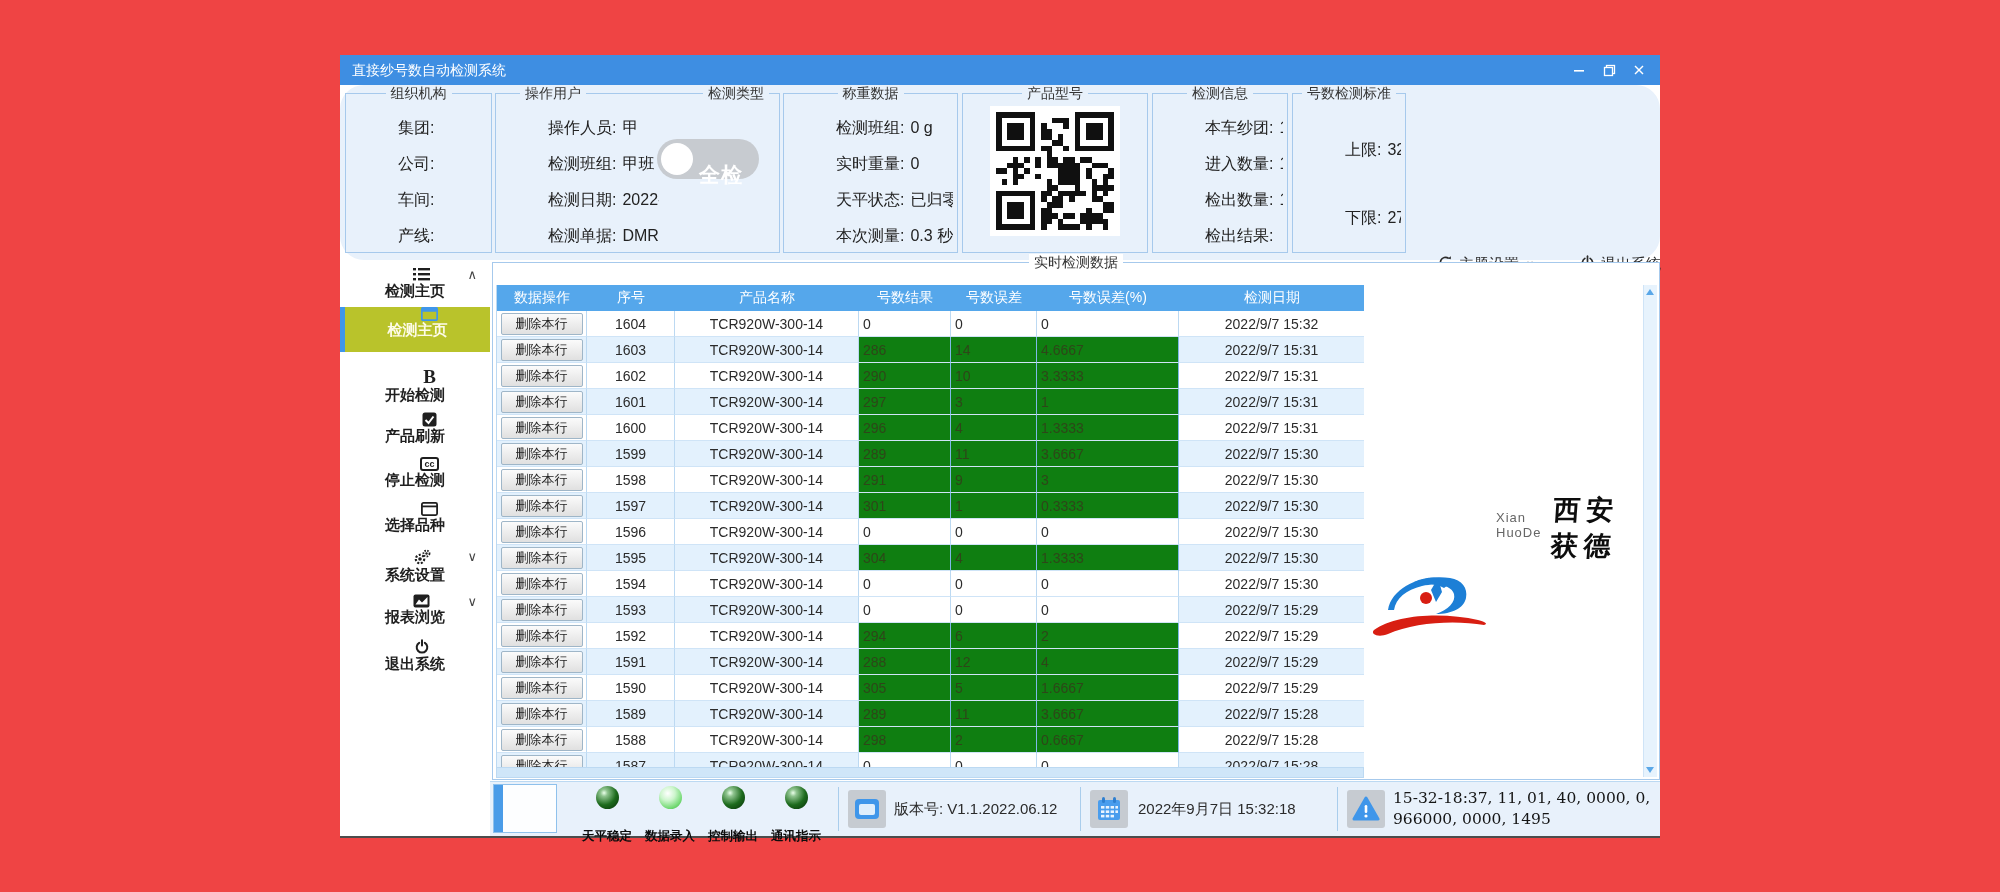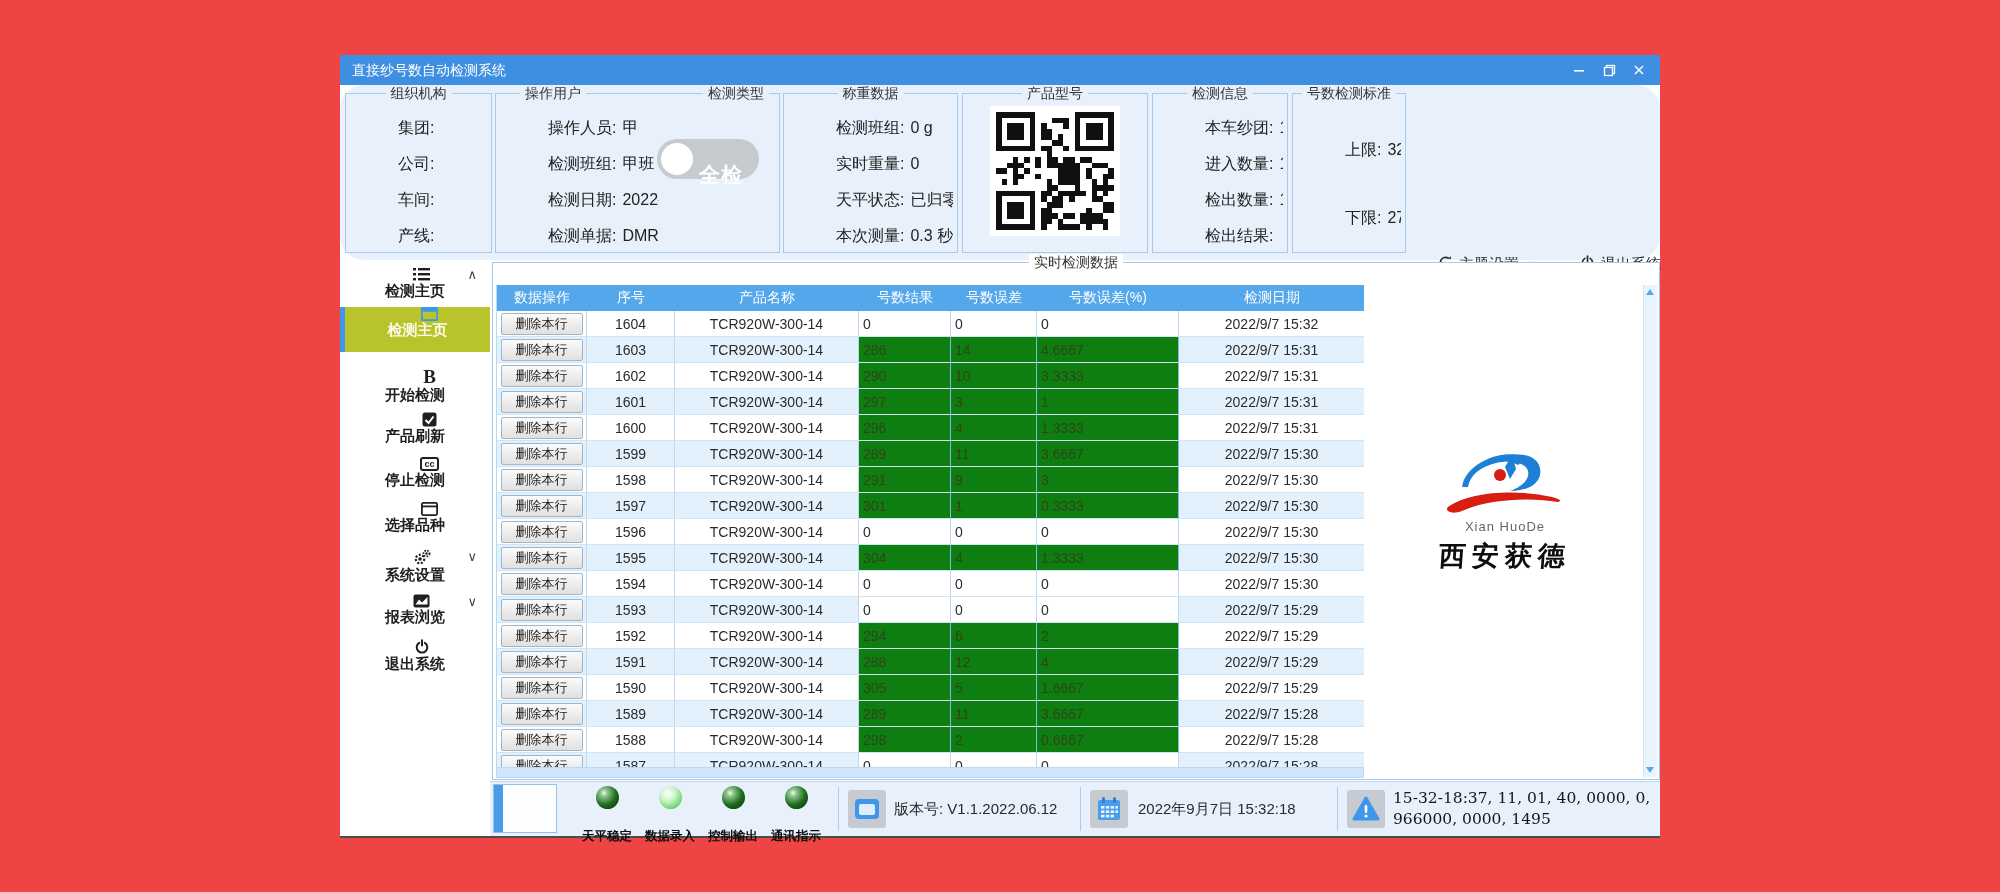--- a/index.html
+++ b/index.html
@@ -75,21 +75,21 @@
       border-right:1px solid var(--grid);border-bottom:1px solid #cfe4f7;overflow:hidden;
       box-sizing:border-box;white-space:nowrap;}
   .td.val{justify-content:flex-start;padding-left:4px;background:#fff;}
   .td.val.green{background:var(--green);color:var(--greentext);border-right-color:#7fb8e8;}
   .td.op{padding:0;}
   .del-btn{width:82px;height:22px;font-size:13px;color:#222;background:linear-gradient(#fbfbfb,#e0e0e0);
       border:1px solid #9fb6c8;border-radius:2px;font-family:inherit;padding:0;}
   .hscroll{position:absolute;left:3px;top:504px;width:868px;height:11px;background:#cfe6f9;
       border:1px solid var(--grid);box-sizing:border-box;}
   .logopanel{position:absolute;left:873px;top:22px;width:278px;height:482px;display:flex;
-      flex-direction:column;align-items:center;background:#fff;}
+      flex-direction:row;align-items:center;background:#fff;}
   .logopanel .mark{margin-top:160px;}
   .cap-en{font-size:13px;color:#666;letter-spacing:1px;margin-top:-2px;}
   .cap-cn{font-size:27px;font-weight:bold;color:#0d0d0d;font-family:"Liberation Serif",serif;
       letter-spacing:6px;margin-top:4px;transform:skewX(-4deg);}
   .vscroll{position:absolute;right:2px;top:22px;width:13px;height:492px;background:#e7f3fd;
       border-left:1px solid #cfe4f7;}
   .varrow{position:absolute;left:2px;width:0;height:0;border-left:4px solid transparent;
       border-right:4px solid transparent;}
   .varrow.up{top:4px;border-bottom:6px solid #5aa7e8;}
   .varrow.down{bottom:4px;border-top:6px solid #5aa7e8;}

